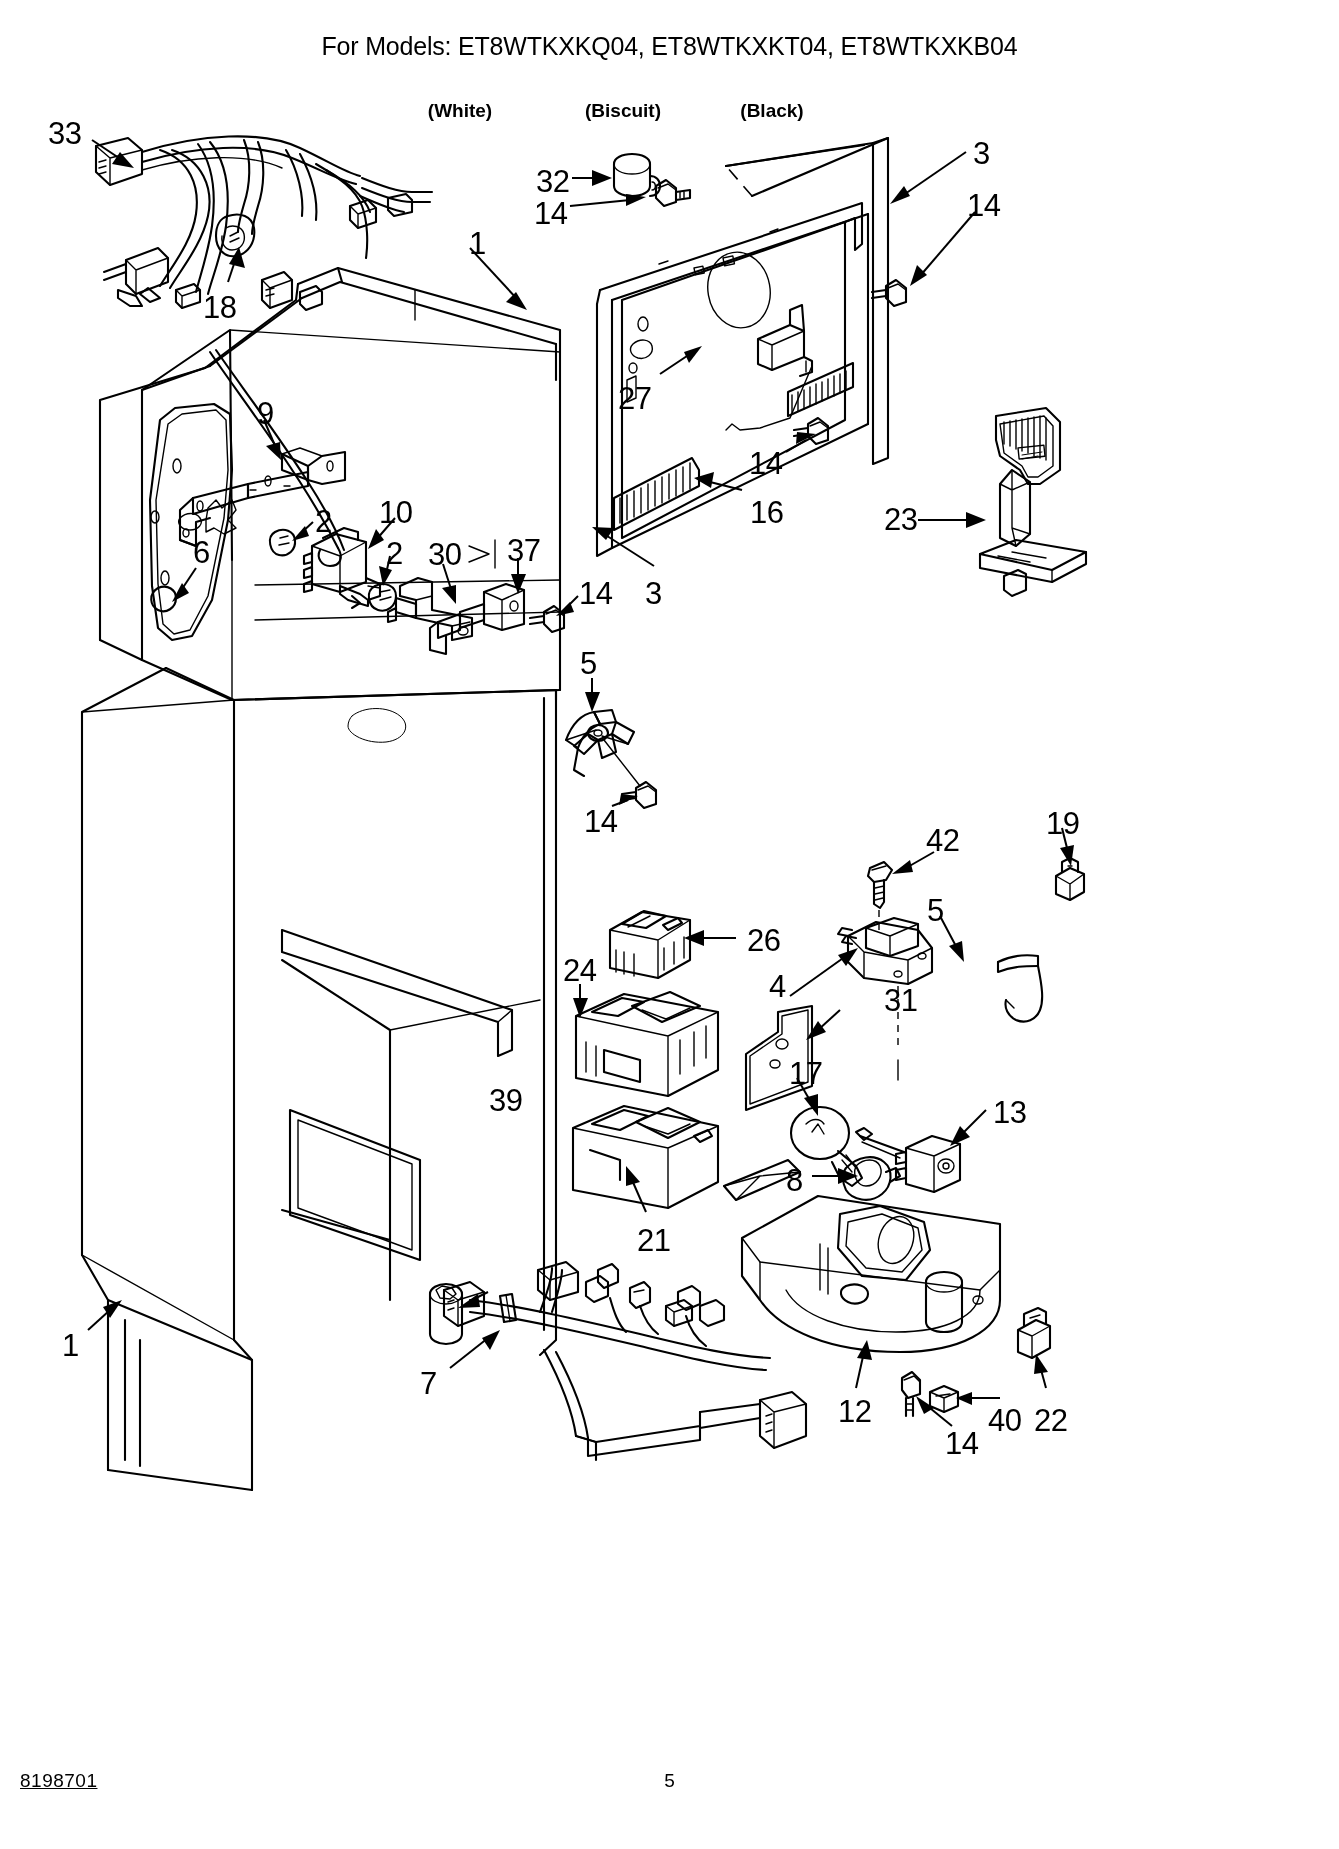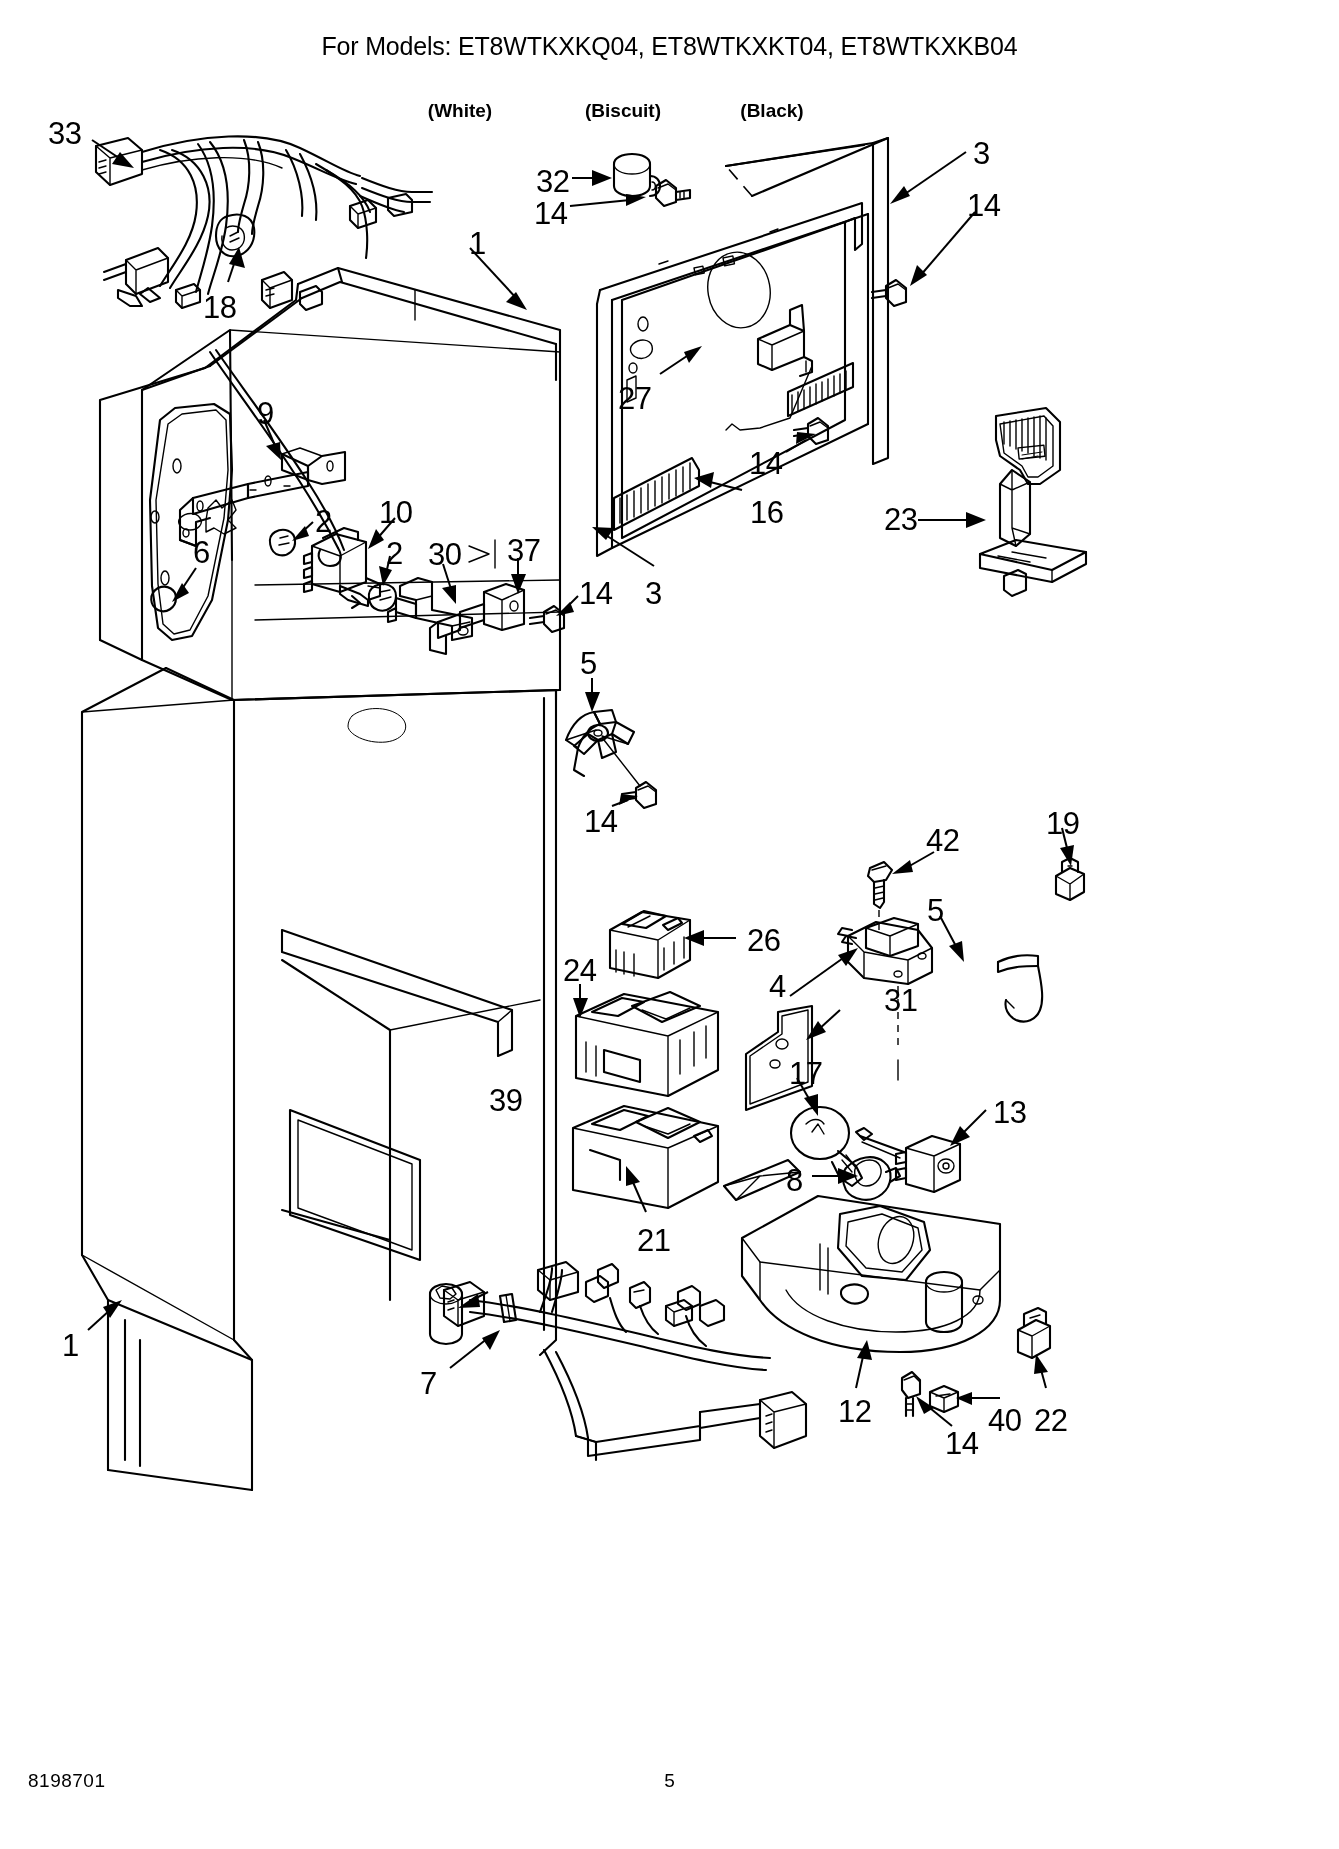--- a/index.html
+++ b/index.html
@@ -49,23 +49,24 @@
   .color-word {
     position: absolute;
     font-size: 19px;
     font-weight: bold;
     text-align: center;
   }
 
   
   #footer-code {
     position: absolute;
-    left: 28px; top: 1770px;
+    left: 20px; top: 1770px;
     font-size: 19px;
     letter-spacing: 0.5px;
+    text-decoration: underline;
   }
   #footer-page {
     position: absolute;
     left: 0; top: 1770px;
     width: 1339px;
     text-align: center;
     font-size: 19px;
   }
 
   

